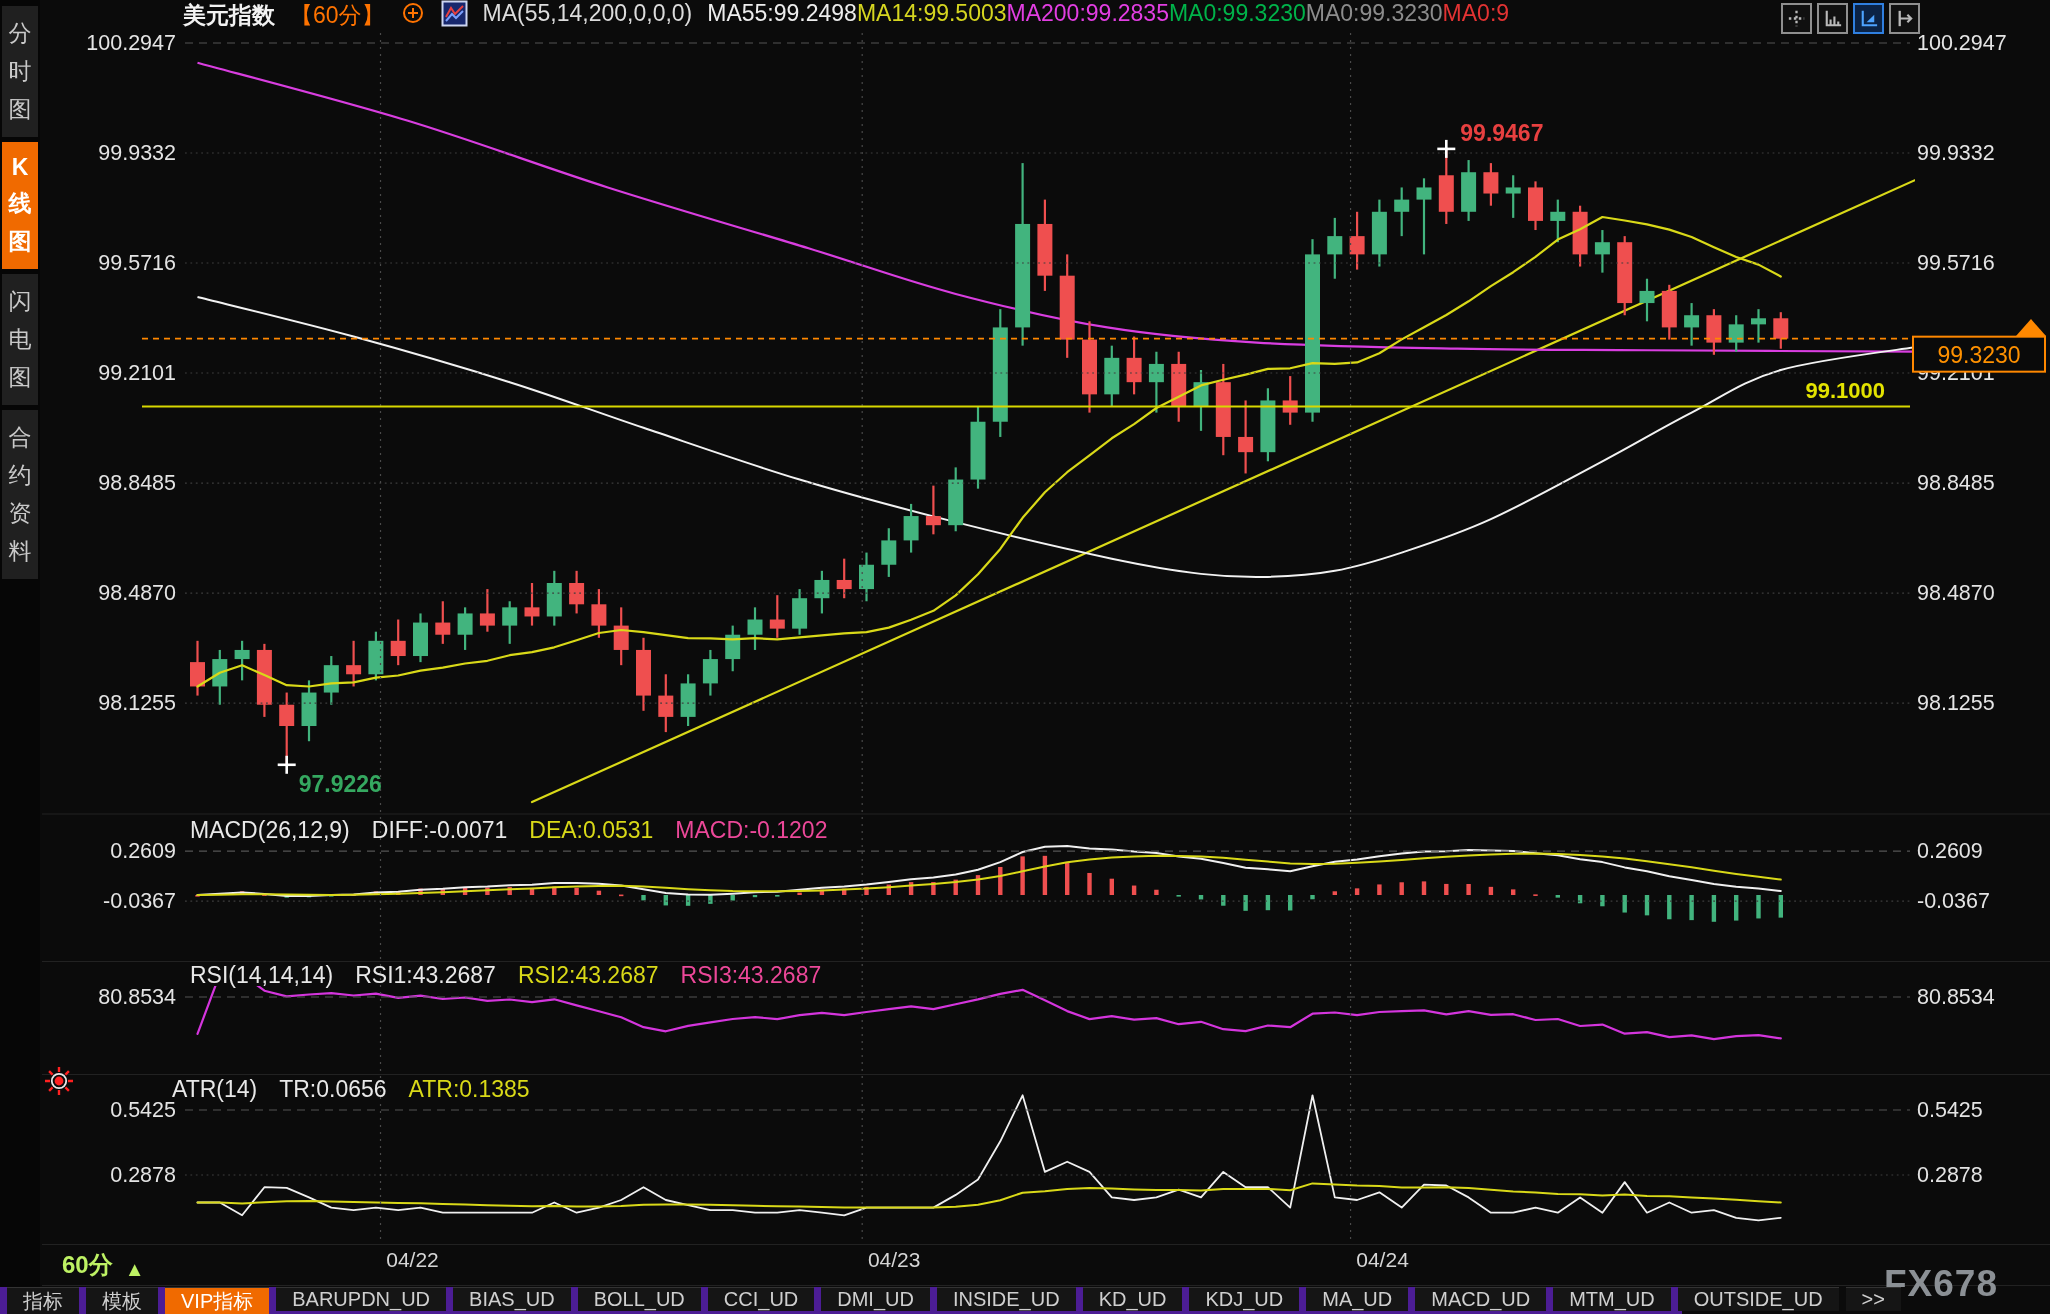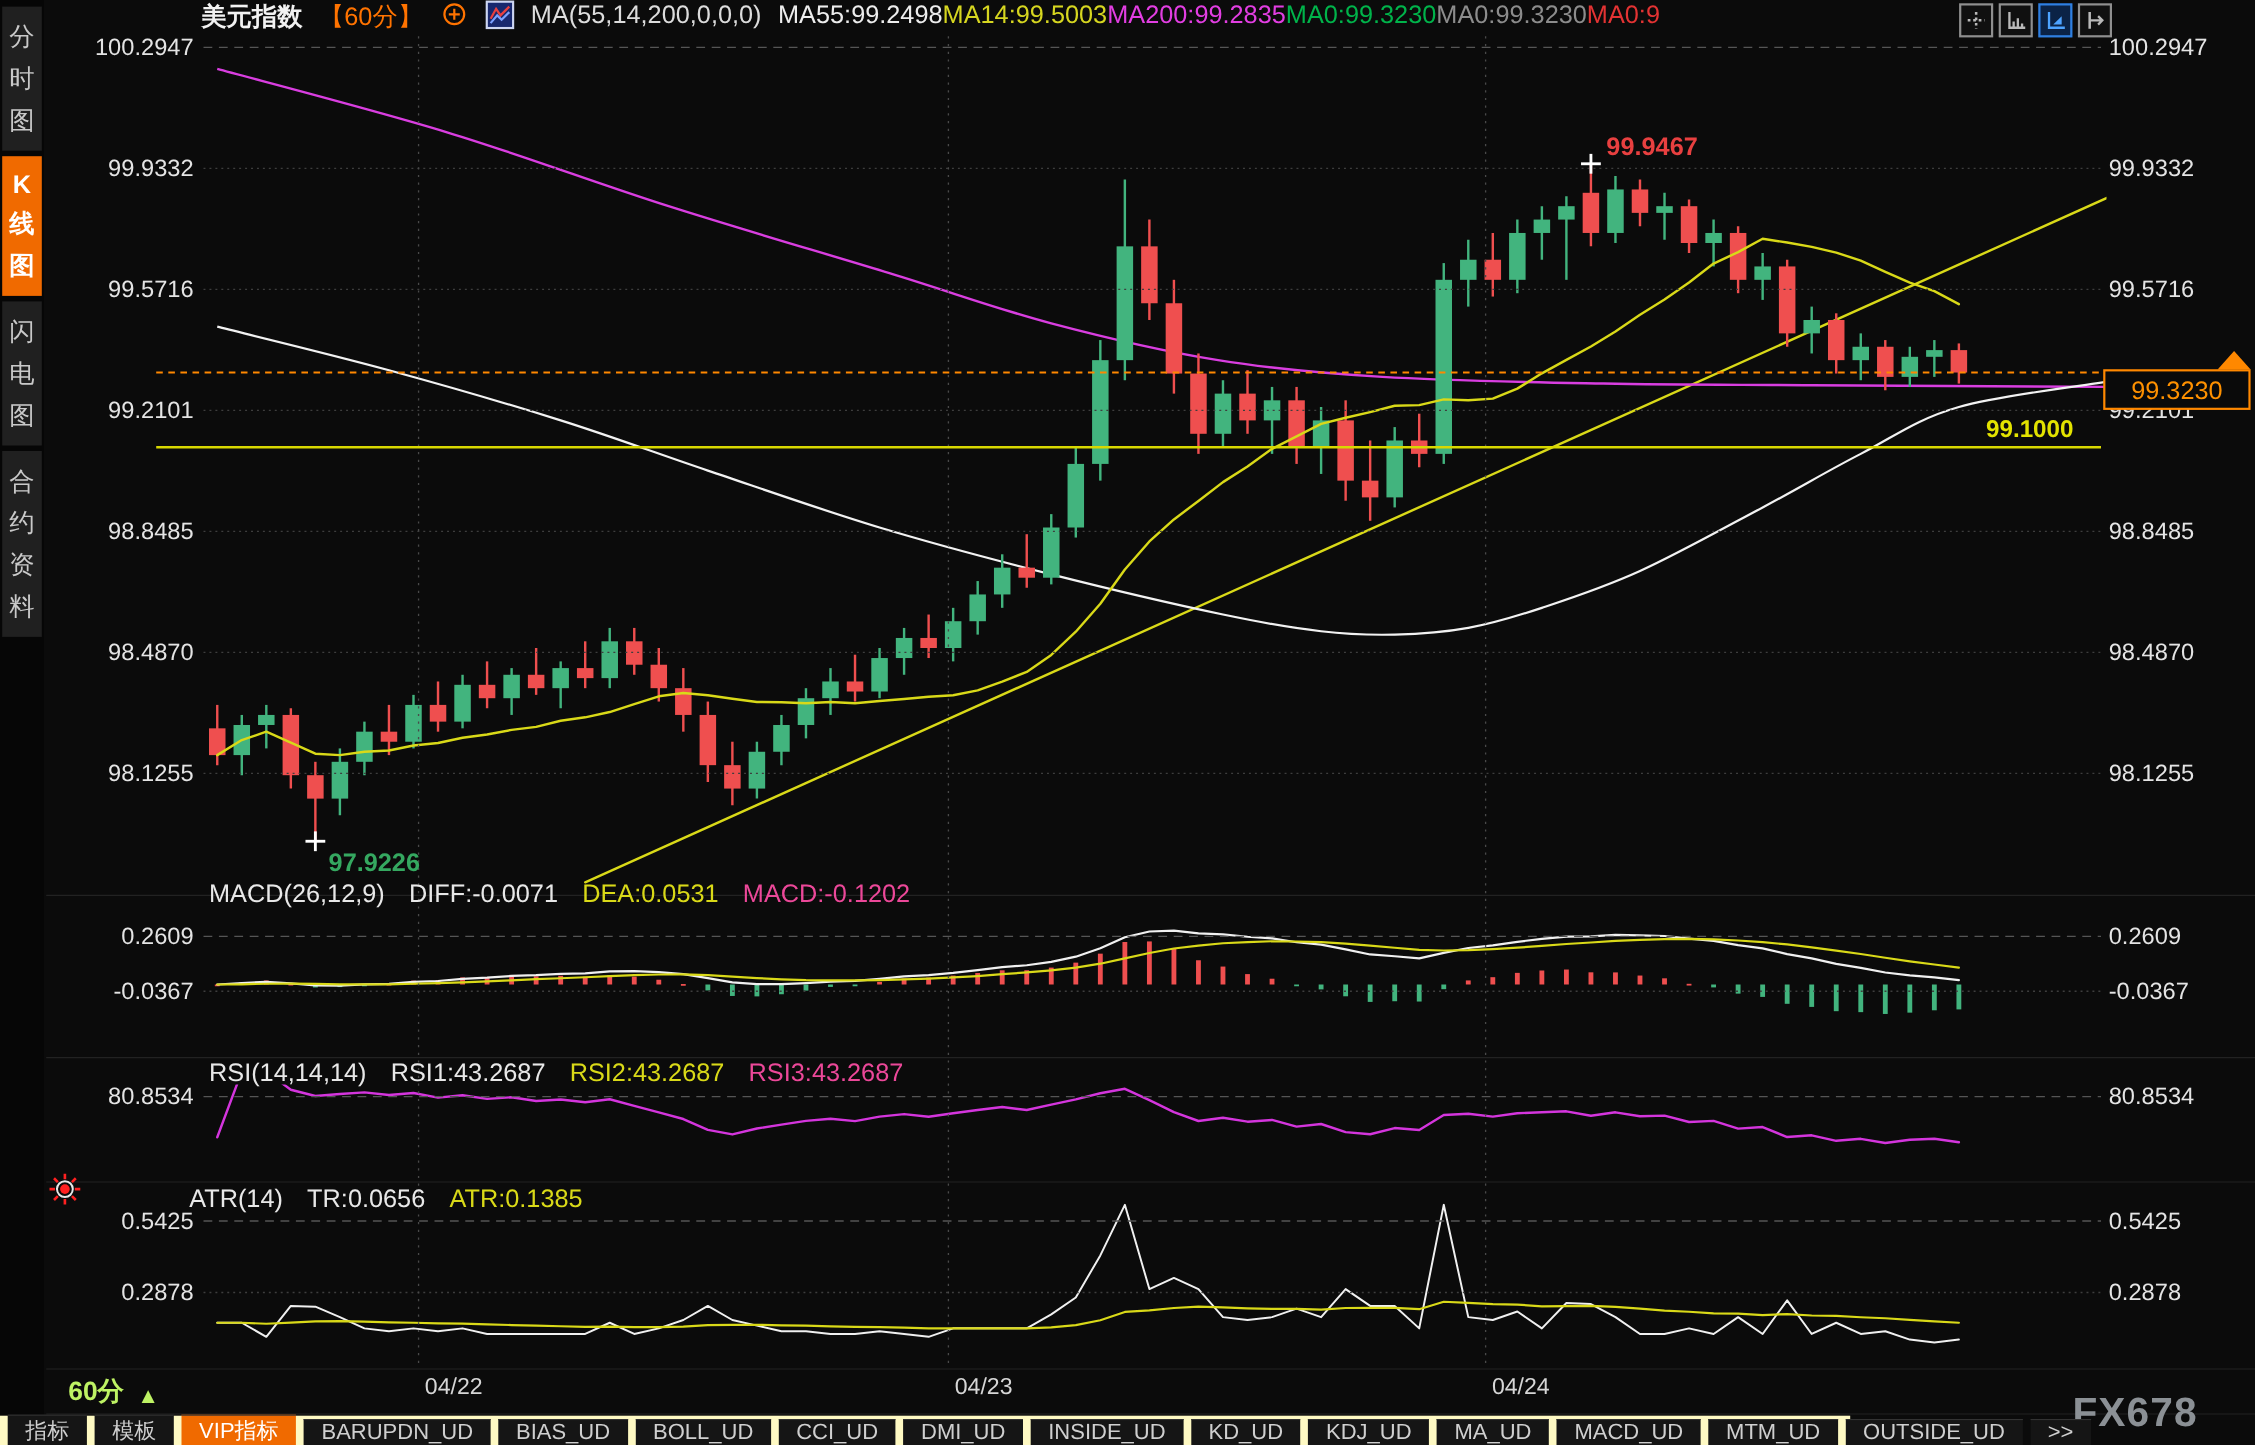--- a/index.html
+++ b/index.html
@@ -19,27 +19,27 @@
   .ma-chip{font-size:23px;}
   .hicon{display:flex;align-items:center;}
   
   .toolbar{position:absolute;left:1781px;top:3px;display:flex;gap:5px;z-index:3;}
   .tbtn{width:31px;height:31px;box-sizing:border-box;border:2px solid #8f8f8f;background:#101010;display:flex;
         align-items:center;justify-content:center;cursor:pointer;}
   .tbtn.active{border-color:#2f7fe0;background:#0b2346;}
   
   .pane-hd{position:absolute;display:flex;gap:22px;font-size:23px;white-space:nowrap;z-index:3;}
   .pane-hd .w{color:#e8e8e8;} .pane-hd .y{color:#d9d918;} .pane-hd .m{color:#ec4899;}
-  #macd-hd{left:190px;top:799px;text-align:right;} #rsi-hd{left:190px;top:962px;} #atr-hd{left:172px;top:1076px;}
+  #macd-hd{left:190px;top:817px;text-align:right;} #rsi-hd{left:190px;top:962px;} #atr-hd{left:172px;top:1076px;}
   
   .tf-ctl{position:absolute;left:62px;top:1249px;display:flex;align-items:flex-end;gap:12px;color:#bef264;
           font-size:24px;font-weight:bold;cursor:pointer;z-index:3;}
   .tf-ctl .arr{font-size:20px;}
   .watermark{position:absolute;left:1884px;top:1263px;font-size:37px;font-weight:bold;color:#8b9095;letter-spacing:1px;z-index:3;}
-  .tabbar{position:absolute;left:0;top:1287px;width:1682px;height:27px;display:flex;align-items:flex-end;z-index:4;background:#fef9c3;}
+  .tabbar{position:absolute;left:0;top:1287px;width:1682px;height:27px;display:flex;align-items:flex-start;z-index:4;background:#4c1d95;}
   .tab-corner{width:38px;background:#2d2d2d;margin-right:7px;}
   .tab{padding:0 16px;margin-right:7px;background:#151515;border-top:1px solid #333;color:#cfcfcf;font-size:20px;
        display:flex;align-items:center;cursor:pointer;white-space:nowrap;}
   .tab.active{background:#f06a00;color:#fff;}
   .beacon{position:absolute;left:44px;top:1066px;z-index:3;}
   #chart{position:absolute;left:0;top:0;z-index:1;}
 </style>
 </head>
 <body>
 

